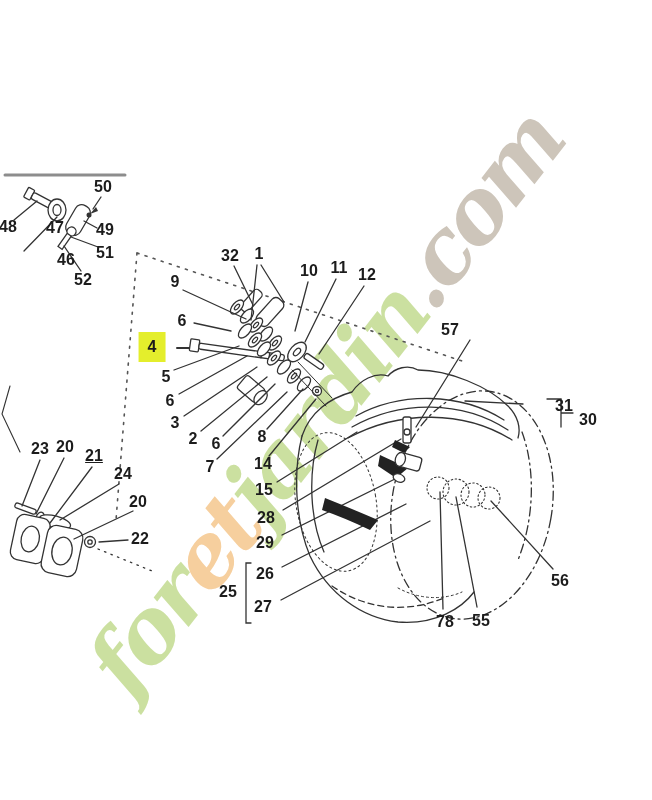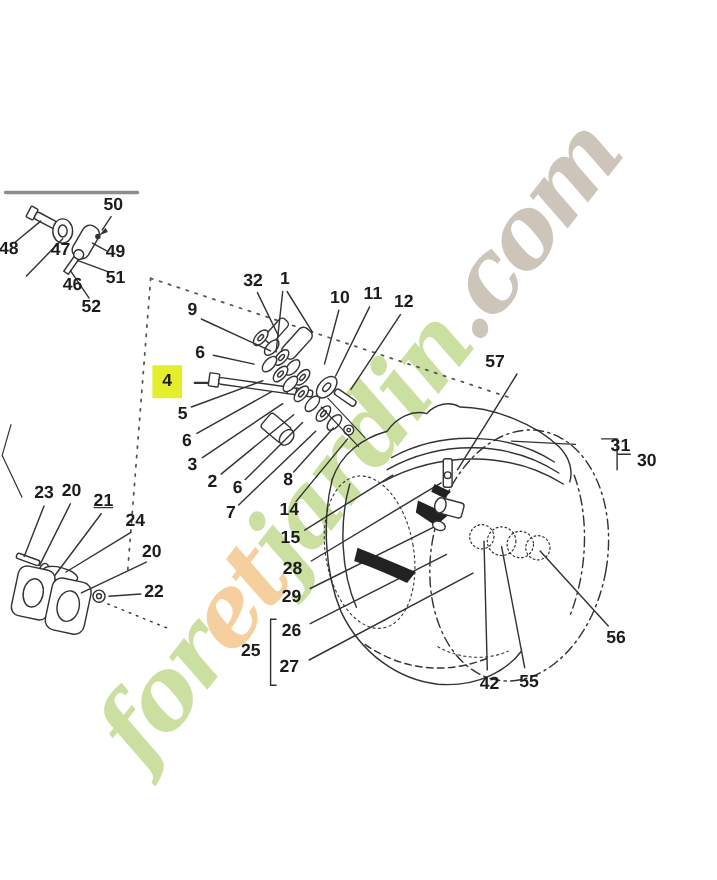--- a/index.html
+++ b/index.html
@@ -272,21 +272,21 @@
     <span class="callout" style="left: 264px; top: 490px;">15</span>
     <span class="callout" style="left: 266px; top: 518px;">28</span>
     <span class="callout" style="left: 265px; top: 543px;">29</span>
     <span class="callout" style="left: 265px; top: 574px;">26</span>
     <span class="callout" style="left: 228px; top: 592px; text-align: right;">25</span>
     <span class="callout" style="left: 263px; top: 607px;">27</span>
     <span class="callout" style="left: 450px; top: 330px;">57</span>
     <span class="callout" style="left: 564px; top: 406px;">31</span>
     <span class="callout" style="left: 588px; top: 420px;">30</span>
     <span class="callout" style="left: 560px; top: 581px;">56</span>
-    <span class="callout" style="left: 445px; top: 622px;">42</span>
+    <span class="callout" style="left: 445px; top: 622px;">78</span>
     <span class="callout" style="left: 481px; top: 621px;">55</span>
     <span class="callout" style="left: 40px; top: 449px;">23</span>
     <span class="callout" style="left: 65px; top: 447px;">20</span>
     <span class="callout" style="left: 94px; top: 456px; text-decoration: underline;">21</span>
     <span class="callout" style="left: 123px; top: 474px;">24</span>
     <span class="callout" style="left: 138px; top: 502px;">20</span>
     <span class="callout" style="left: 140px; top: 539px;">22</span>
   </div>
 
 </body></html>

